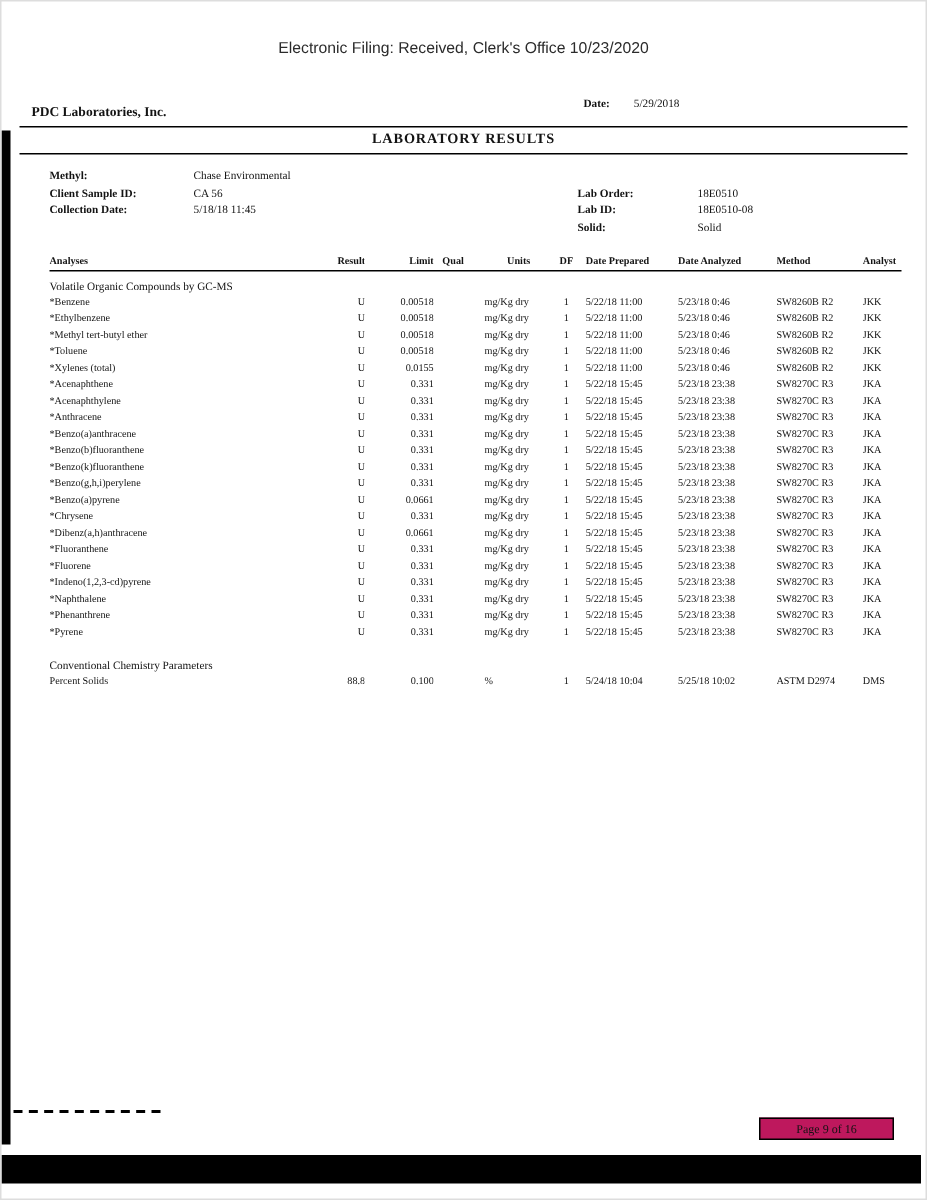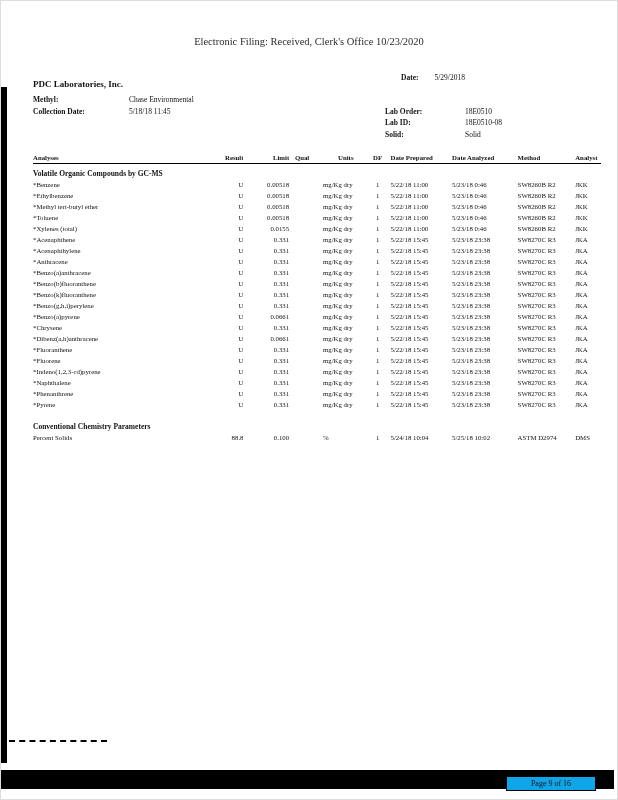--- a/index.html
+++ b/index.html
@@ -4,25 +4,25 @@
 <style>
   * { box-sizing: border-box; }
   html,body { margin:0; padding:0; background:#888; }
   .page {
     position:relative; width:618px; height:800px; margin:0 auto;
     background:#fff; color:#131313; overflow:hidden;
     font-family:"Liberation Serif", serif;
     border:1px solid #ddd;
   }
   .filing-header {
-    padding-top:35px; text-align:center;
-    font-family:Liberation Serif, serif;
+    padding-top:25px; text-align:center;
+    font-family:Liberation Sans, sans-serif;
     font-size:10.5px; color:#2b2b2b;
   }
-  .doc-header { position:relative; margin:26px 30px 0 32px; height:13px; }
+  .doc-header { position:relative; margin:26px 30px 0 20px; height:13px; }
   .company { font-weight:bold; font-size:9px; }
   .date-line { position:absolute; left:368px; top:0; font-size:7.5px; }
   .date-label { font-weight:bold; margin-right:16px;text-align:right; }
   .title-band {
     margin:7px 12px 0 12px;
     border-top:1px solid #000; border-bottom:1px solid #000;
     text-align:center; padding:3px 0 4px;
     font-weight:bold; font-size:9.5px; letter-spacing:0.6px;
   }
   .info-block { position:relative; margin:8px 30px 0 32px; font-size:7.5px; line-height:11.5px; min-height:50px; }
@@ -42,49 +42,51 @@
   .c1 { width:34px;  text-align:right; }
   .c2 { width:46px;  text-align:right; }
   .c3 { width:26px;  text-align:center; }
   .c4 { width:54px;  text-align:left; padding-left:8px; }
   .c5 { width:18px;  text-align:center; }
   .c6 { width:66px;  text-align:left; padding-left:4px; }
   .c7 { width:66px;  text-align:left; }
   .c8 { width:58px;  text-align:left; }
   .c9 { width:26px;  text-align:left; }
   .hcell.c4 { text-align:center; }
-  .section-heading { font-size:7.5px; font-weight:bold; margin-top:11px; line-height:11px; }
+  .section-heading { font-size:7.5px; font-weight:normal; margin-top:11px; line-height:11px; }
   .section-heading:first-child { margin-top:4px; }
   .scan-bar-left  { position:absolute; left:0; top:86px; width:6px; height:676px; background:#000; }
   .scan-bar-bottom{ position:absolute; left:0; top:769px; width:613px; height:19px; background:#000; }
   .dashed-mark { position:absolute; left:8px; top:739px; width:98px; border-top:2px dashed #000; }
   .page-box {
-    position:absolute; left:505px; top:775px; width:90px; height:15px;
-    border:1px solid #000; background:#0ea5e9;
+    position:absolute; left:505px; top:744px; width:90px; height:15px;
+    border:1px solid #000; background:#be185d;
     font-size:8px; line-height:13px; text-align:center;
   }
 </style>
 </head>
 <body>
 
 <div class="page">
 
   <div class="filing-header">Electronic Filing: Received, Clerk's Office 10/23/2020</div>
 
   <div class="doc-header">
     <span class="company">PDC Laboratories, Inc.</span>
     <span class="date-line">
       <span class="date-label">Date:</span><span>5/29/2018</span>
     </span>
   </div>
 
+  <div class="title-band">LABORATORY RESULTS</div>
 
   <div class="info-block">
     <div class="info-left">
         <div class="info-row"><span class="info-label">Methyl:</span><span class="info-value">Chase Environmental</span></div>
+        <div class="info-row"><span class="info-label">Client Sample ID:</span><span class="info-value">CA 56</span></div>
         <div class="info-row"><span class="info-label">Collection Date:</span><span class="info-value">5/18/18 11:45</span></div>
       </div>
     <div class="info-right">
         <div class="info-row"><span class="info-label">Lab Order:</span><span class="info-value">18E0510</span></div>
         <div class="info-row"><span class="info-label">Lab ID:</span><span class="info-value">18E0510-08</span></div>
         <div class="info-row"><span class="info-label">Solid:</span><span class="info-value">Solid</span></div>
       </div>
   </div>
 
   <div class="results-table">

